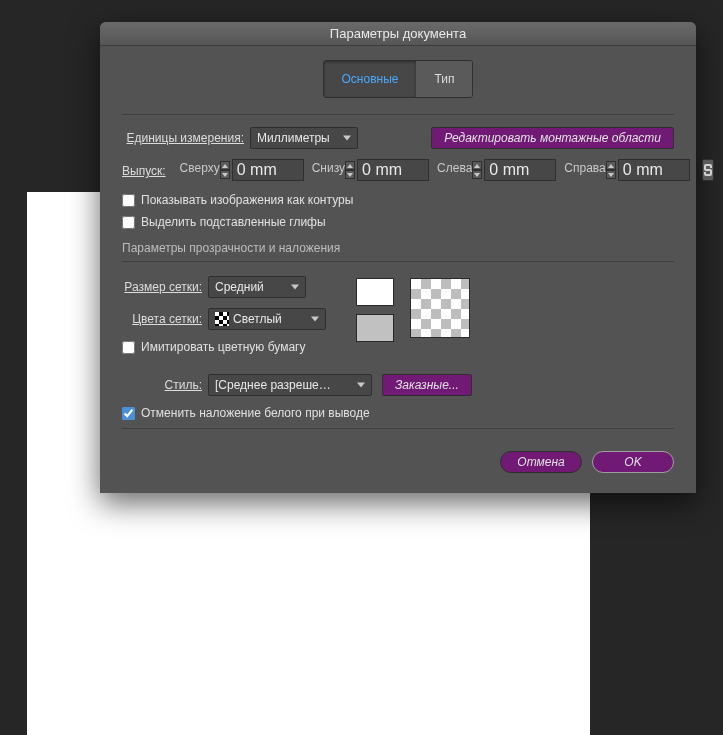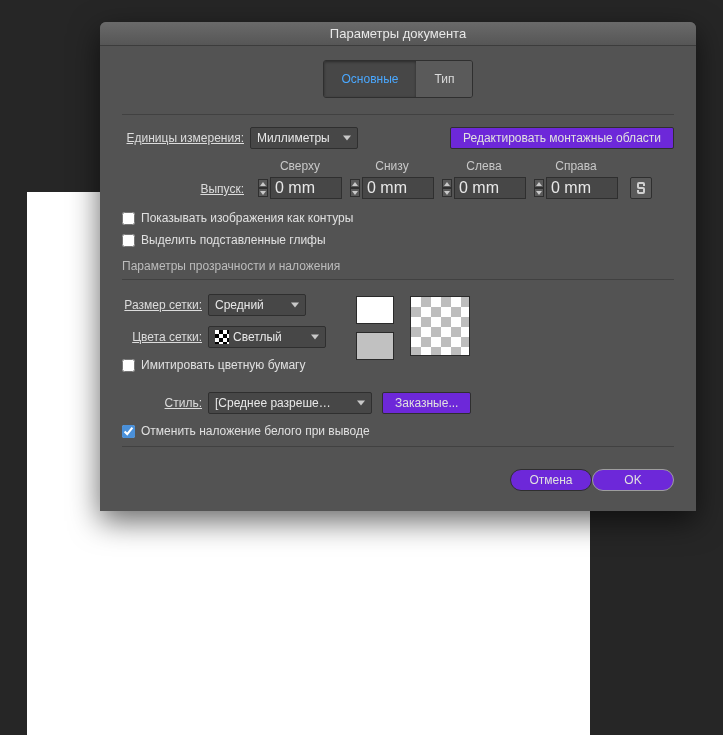--- a/index.html
+++ b/index.html
@@ -91,38 +91,39 @@
     content: "";
     position: absolute;
     right: 6px;
     top: 50%;
     transform: translateY(-50%);
     border-left: 4px solid transparent;
     border-right: 4px solid transparent;
     border-top: 5px solid #c8c8c8;
   }
   .btn {
-    background: #6d28d9;
+    background: #701a75;
     border: 1px solid #2f2f2f;
     color: #e0e0e0;
     padding: 3px 12px;
     border-radius: 12px;
     cursor: pointer;
     font-size: 12px;
+    font-style: italic;
   }
   .btn-sq {
     border-radius: 2px;
   }
   .bleed-grid {
     display: flex;
     align-items: flex-end;
     gap: 8px;
     margin-bottom: 12px;
   }
-  .bleed-col { display: flex; flex-direction: column; align-items: center; }
+  .bleed-col { display: flex; flex-direction: row; align-items: center; }
   .bleed-head { color: #c8c8c8; margin-bottom: 4px; }
   .num-wrap { display: flex; align-items: center; }
   .spin {
     display: flex;
     flex-direction: column;
     margin-right: 2px;
   }
   .spin span {
     width: 10px;
     height: 9px;
@@ -201,20 +202,21 @@
       linear-gradient(-45deg,#bdbdbd 25%,transparent 25%),
       linear-gradient(45deg,transparent 75%,#bdbdbd 75%),
       linear-gradient(-45deg,transparent 75%,#bdbdbd 75%);
     background-size: 20px 20px;
     background-position: 0 0, 0 10px, 10px -10px, -10px 0;
     background-color: #fff;
   }
   .footer {
     display: flex;
     justify-content: flex-end;
+    gap: 10px;
     margin-top: 22px;
   }
   .footer .btn {
     min-width: 82px;
     text-align: center;
   }
   .btn-primary {
     border: 1px solid #9e9e9e;
   }
   .checker-icon {

